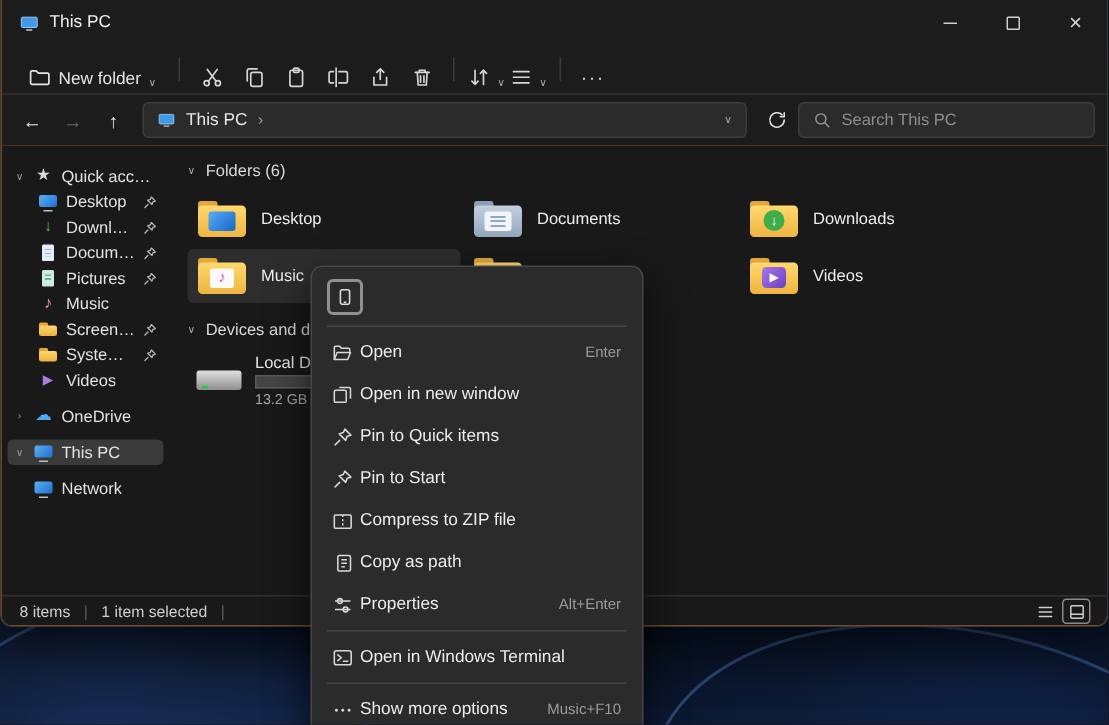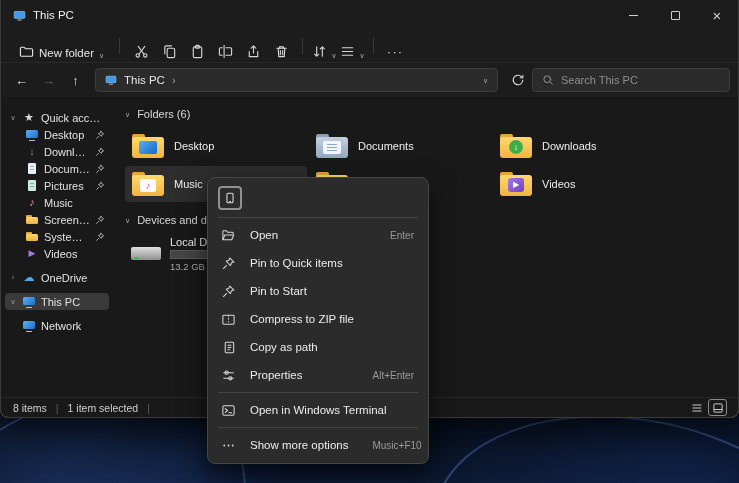--- a/index.html
+++ b/index.html
@@ -127,21 +127,21 @@
   .svbtn.active { outline:1px solid #8a8a8a; }
 
   
   .context-menu { position:absolute; left:207px; top:177px; width:222px; z-index:60;
     background:#2b2b2b; border:1px solid #464646; border-radius:8px; padding:4px;
     box-shadow:0 12px 28px rgba(0,0,0,.65); }
   .cm-iconrow { height:32px; display:flex; align-items:center; padding:2px 6px; }
   .cm-iconbtn { width:24px; height:24px; border:2px solid #909090; border-radius:4px; display:flex; align-items:center; justify-content:center; color:#dedede; }
   .cm-iconbtn svg { width:14px; height:14px; }
   .cm-sep { height:1px; background:#444444; margin:3px 6px; }
-  .cm-item { height:28px; display:flex; align-items:center; gap:14px; padding:0 10px 0 9px; border-radius:4px; font-size:11.5px; color:#ececec; white-space:nowrap; }
+  .cm-item { height:28px; display:flex; align-items:center; gap:4px; padding:0 10px 0 9px; border-radius:4px; font-size:11.5px; color:#ececec; white-space:nowrap; }
   .cm-item svg { width:15px; height:15px; flex:none; color:#d9d9d9; }
   .cm-shortcut { margin-left:auto; font-size:10px; color:#9b9b9b; padding-left:10px; }
 </style>
 </head>
 <body>
 
 <div class="ribbon r1"></div>
 <div class="ribbon r2"></div>
 
 <div class="window">
@@ -462,20 +462,27 @@
 
   <div class="cm-item">
     <svg viewBox="0 0 16 16" fill="none" stroke="currentColor" stroke-width="1.1" stroke-linejoin="round">
         <path d="M2 12.5V4a1 1 0 0 1 1-1h2.8L7 4.5h5a1 1 0 0 1 1 1V7"></path>
         <path d="M2 12.5l2-5h9.5l-2 5H2z"></path>
       </svg>
     <span>Open</span>
     <span class="cm-shortcut">Enter</span>
   </div>
   <div class="cm-item">
+    <svg viewBox="0 0 16 16" fill="none" stroke="currentColor" stroke-width="1.1">
+        <rect x="2" y="4.5" width="8.5" height="8.5" rx="1"></rect>
+        <path d="M5.5 2.5h7a1 1 0 0 1 1 1v7"></path>
+      </svg>
+    <span>Open in new window</span>
+  </div>
+  <div class="cm-item">
     <svg viewBox="0 0 16 16" fill="none" stroke="currentColor" stroke-width="1.1" stroke-linecap="round" stroke-linejoin="round">
         <path d="M9.5 2.2l4.3 4.3-2.7.8-1 2.9-4.6-4.6 2.9-1 1.1-2.4z"></path>
         <path d="M5.8 10.2L2.6 13.4"></path>
       </svg>
     <span>Pin to Quick items</span>
   </div>
   <div class="cm-item">
     <svg viewBox="0 0 16 16" fill="none" stroke="currentColor" stroke-width="1.1" stroke-linecap="round" stroke-linejoin="round">
         <path d="M9.5 2.2l4.3 4.3-2.7.8-1 2.9-4.6-4.6 2.9-1 1.1-2.4z"></path>
         <path d="M5.8 10.2L2.6 13.4"></path>

